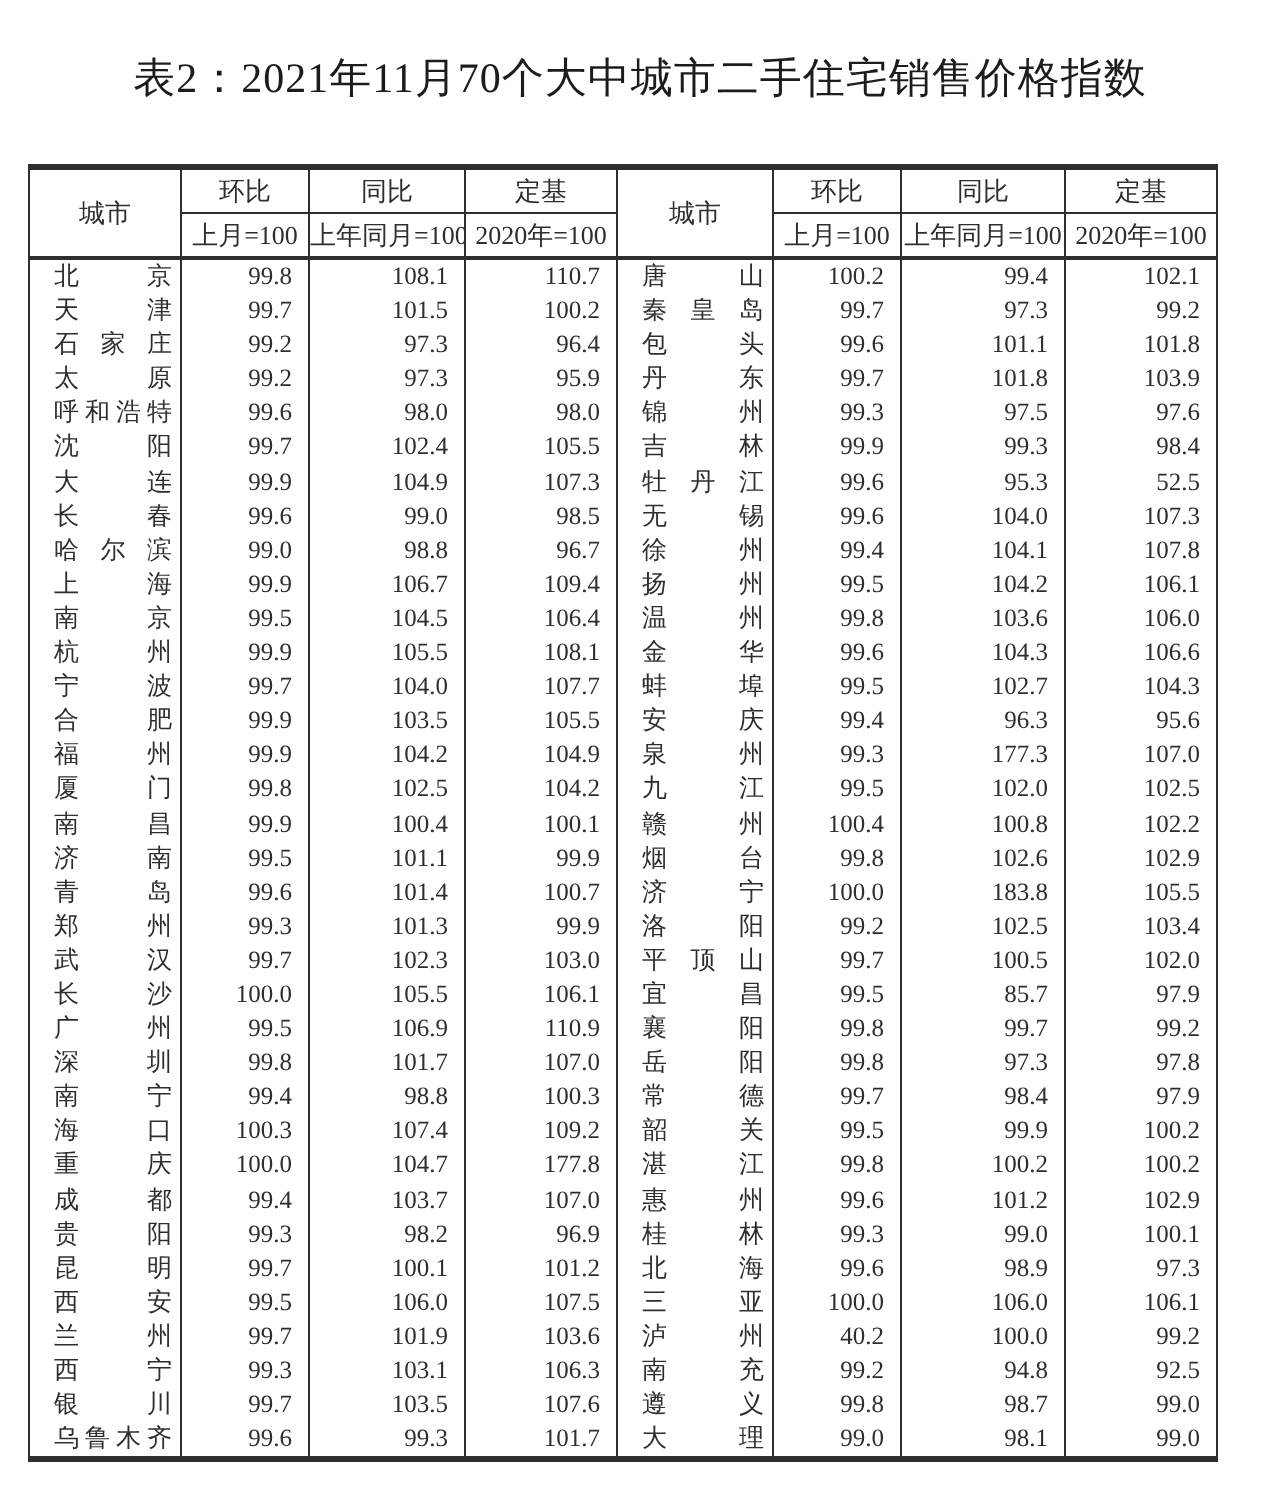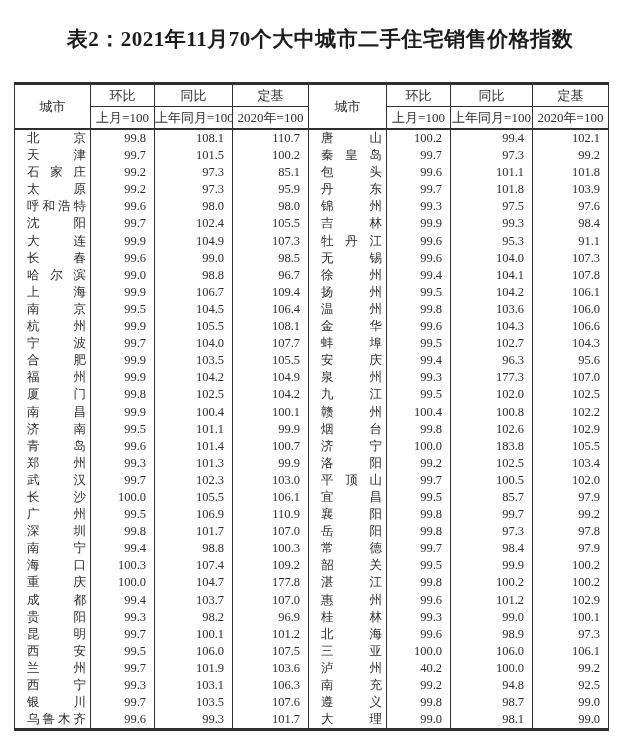--- a/index.html
+++ b/index.html
@@ -14,21 +14,21 @@
     background: var(--bg);
     overflow: hidden;
     font-family: "Liberation Serif", "DejaVu Serif", serif;
     color: var(--text);
   }
   .page { width: 640px; height: 749px; padding-top: 26px; }
   .title {
     text-align: center;
     font-size: 21px;
     line-height: 26px;
-    font-weight: bold;
+    font-weight: normal;
     color: var(--title);
     letter-spacing: 0.5px;
     margin-bottom: 30px;
   }
   table.price-table {
     border-collapse: collapse;
     table-layout: fixed;
     margin-left: 14px;
     width: 594px;
     border-top: 3px solid var(--border);
@@ -134,21 +134,21 @@
           <td class="num">99.7</td>
           <td class="num">97.3</td>
           <td class="num">99.2</td>
         </tr>
         <tr>
           <td class="city">
             <span class="city-name">石家庄</span>
           </td>
           <td class="num">99.2</td>
           <td class="num">97.3</td>
-          <td class="num">85.1</td>
+          <td class="num">96.4</td>
           <td class="city">
             <span class="city-name">包头</span>
           </td>
           <td class="num">99.6</td>
           <td class="num">101.1</td>
           <td class="num">101.8</td>
         </tr>
         <tr>
           <td class="city">
             <span class="city-name">太原</span>
@@ -196,21 +196,21 @@
             <span class="city-name">大连</span>
           </td>
           <td class="num">99.9</td>
           <td class="num">104.9</td>
           <td class="num">107.3</td>
           <td class="city">
             <span class="city-name">牡丹江</span>
           </td>
           <td class="num">99.6</td>
           <td class="num">95.3</td>
-          <td class="num">91.1</td>
+          <td class="num">52.5</td>
         </tr>
         <tr>
           <td class="city">
             <span class="city-name">长春</span>
           </td>
           <td class="num">99.6</td>
           <td class="num">99.0</td>
           <td class="num">98.5</td>
           <td class="city">
             <span class="city-name">无锡</span>

